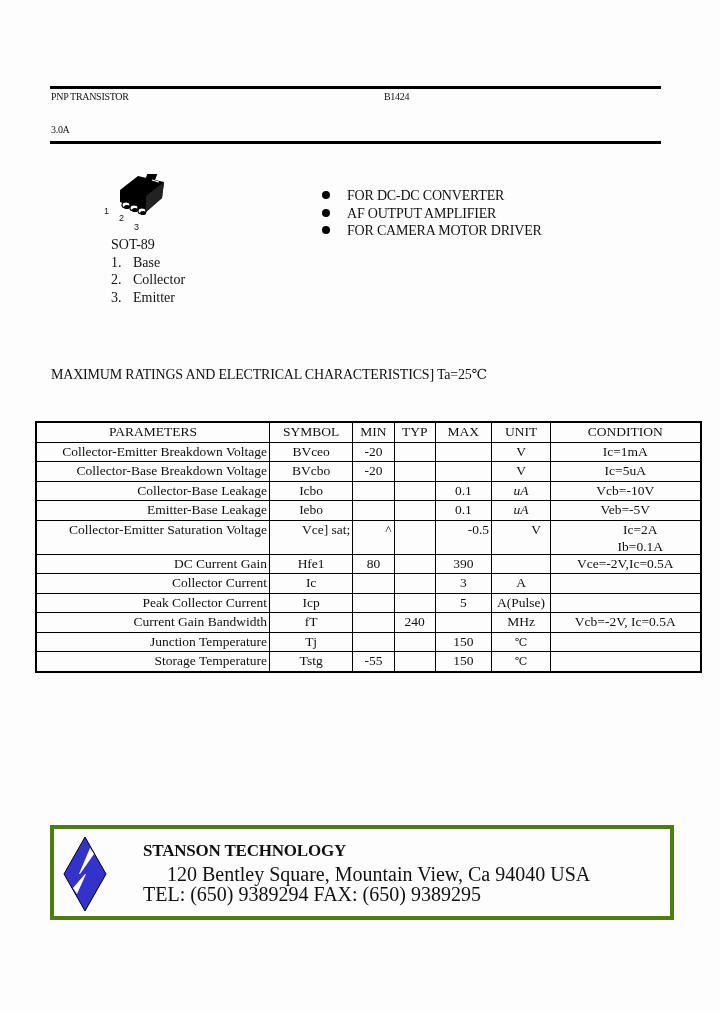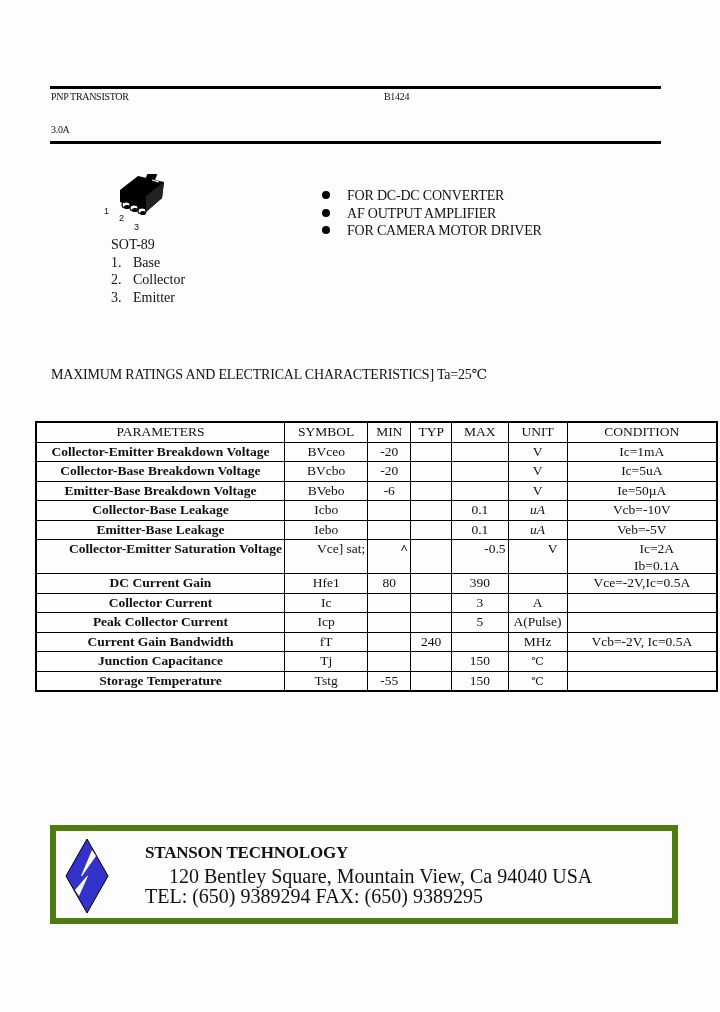--- a/index.html
+++ b/index.html
@@ -13,22 +13,22 @@
   .pkg-list { left:111px; top:236px; font-size:14px; line-height:17.5px; }
   .pkg-list .num { display:inline-block; width:22px; }
   .features { left:322px; top:187px; font-size:14px; line-height:17.5px; letter-spacing:-0.2px; }
   .features .bullet { display:inline-block; width:8px; height:8px; border-radius:50%; background:#000; margin-right:17px; vertical-align:1px; }
   .section-title { left:51px; top:366px; font-size:14px; letter-spacing:-0.2px; }
   table.spec { position:absolute; left:35px; top:401px; border-collapse:collapse; font-size:13.5px;margin-top:20px; }
   table.spec td { border:1px solid #000; padding:0 2px; height:18.5px; line-height:18px; white-space:nowrap; vertical-align:top; }
   table.spec tr.tall td { height:33px;padding-left:32px; }
   table.spec { border:2px solid #000; }
   .c { text-align:center; }
-  .l { text-align:center;font-weight:bold; }
-  .footer { left:50px; top:825px; width:616px; height:87px; border:6px solid #4d7c0f; }
+  .l { text-align:right; }
+  .footer { left:50px; top:825px; width:616px; height:87px; border:4px solid #4d7c0f; }
   .footer .logo { position:absolute; left:9px; top:7px; width:44px; height:76px; }
   .footer .co { position:absolute; left:89px; top:12px; font-weight:bold; font-size:17px; letter-spacing:-0.2px; }
   .footer .addr { position:absolute; left:89px; top:34px; font-size:20px;margin-left:24px; }
   .footer .tel { position:absolute; left:89px; top:54px; font-size:20px; }
   .deg { font-size:11px; }
 </style>
 </head>
 <body>
 
 <div class="rule" style="top:86px;"></div>
@@ -100,29 +100,20 @@
   <tr>
     <td class="l">Collector-Base Breakdown Voltage</td>
         <td class="c">BVcbo</td>
         <td class="c">-20</td>
         <td class="c"></td>
         <td class="c"></td>
         <td class="c">V</td>
         <td class="c">Ic=5uA</td>
   </tr>
   <tr>
-    <td class="l">Emitter-Base Breakdown Voltage</td>
-        <td class="c">BVebo</td>
-        <td class="c">-6</td>
-        <td class="c"></td>
-        <td class="c"></td>
-        <td class="c">V</td>
-        <td class="c">Ie=50µA</td>
-  </tr>
-  <tr>
     <td class="l">Collector-Base Leakage</td>
         <td class="c">Icbo</td>
         <td class="c"></td>
         <td class="c"></td>
         <td class="c">0.1</td>
         <td class="c" style="font-style:italic">uA</td>
         <td class="c">Vcb=-10V</td>
   </tr>
   <tr>
     <td class="l">Emitter-Base Leakage</td>
@@ -175,21 +166,21 @@
   <tr>
     <td class="l">Current Gain Bandwidth</td>
         <td class="c">fT</td>
         <td class="c"></td>
         <td class="c">240</td>
         <td class="c"></td>
         <td class="c">MHz</td>
         <td class="c">Vcb=-2V, Ic=0.5A</td>
   </tr>
   <tr>
-    <td class="l">Junction Capacitance</td>
+    <td class="l">Junction Temperature</td>
         <td class="c">Tj</td>
         <td class="c"></td>
         <td class="c"></td>
         <td class="c">150</td>
         <td class="c deg">℃</td>
         <td class="c"></td>
   </tr>
   <tr>
     <td class="l">Storage Temperature</td>
         <td class="c">Tstg</td>

